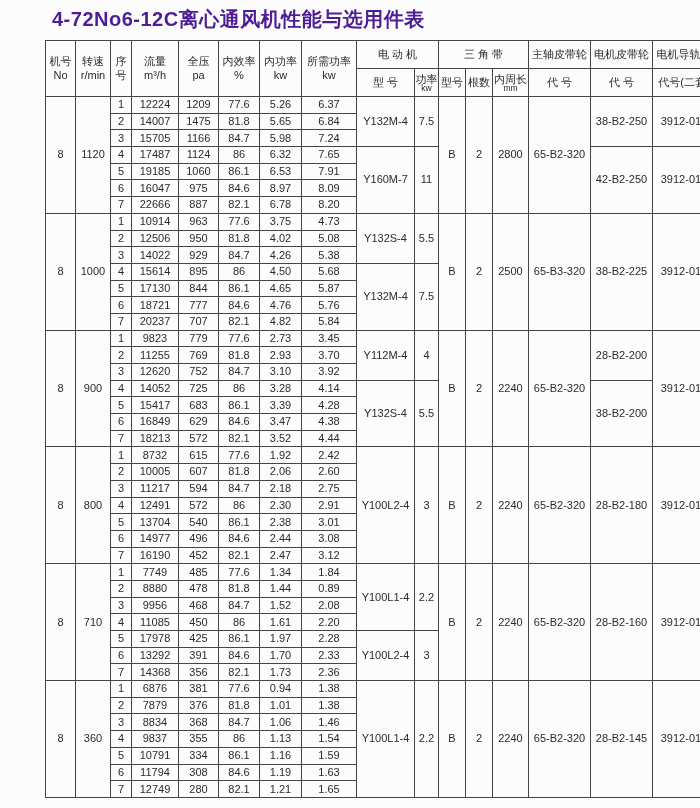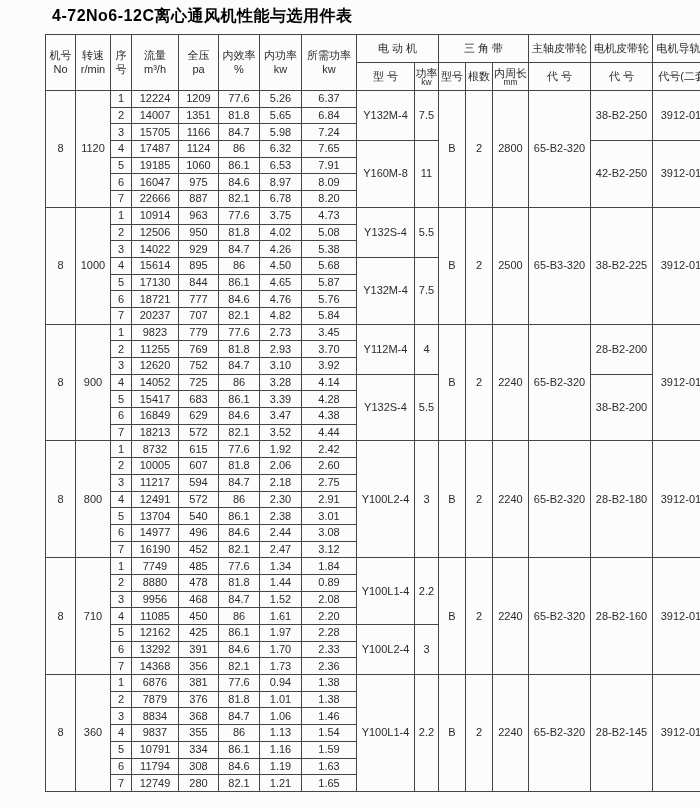--- a/index.html
+++ b/index.html
@@ -4,21 +4,21 @@
 <style>
   * { box-sizing: border-box; }
   html, body { margin:0; padding:0; }
   body {
     width:700px; height:808px;
     background:#fcfcfc;
     font-family:"Liberation Sans", sans-serif;
     color:#262626;
   }
   .title {
-    font-size:16px; font-weight:bold; color:#000000;
+    font-size:20px; font-weight:bold; color:#4c1d95;
     margin:6px 0 7px 52px; letter-spacing:0.5px;
   }
   table.spec {
     border-collapse:collapse; table-layout:fixed;
     width:625px; margin-left:45px;
     background:#fcfcfc;
   }
   th, td {
     border:1px solid #454545;
     text-align:center; vertical-align:middle;
@@ -127,41 +127,41 @@
         <td rowspan="7">B</td>
         <td rowspan="7">2</td>
         <td rowspan="7">2800</td>
         <td rowspan="7">65-B2-320</td>
         <td rowspan="3">38-B2-250</td>
         <td rowspan="3">3912-013</td>
       </tr>
       <tr>
         <td>2</td>
         <td>14007</td>
-        <td>1351</td>
+        <td>1475</td>
         <td>81.8</td>
         <td>5.65</td>
         <td>6.84</td>
       </tr>
       <tr>
         <td>3</td>
         <td>15705</td>
         <td>1166</td>
         <td>84.7</td>
         <td>5.98</td>
         <td>7.24</td>
       </tr>
       <tr>
         <td>4</td>
         <td>17487</td>
         <td>1124</td>
         <td>86</td>
         <td>6.32</td>
         <td>7.65</td>
-        <td rowspan="4">Y160M-8</td>
+        <td rowspan="4">Y160M-7</td>
         <td rowspan="4">11</td>
         <td rowspan="4">42-B2-250</td>
         <td rowspan="4">3912-014</td>
       </tr>
       <tr>
         <td>5</td>
         <td>19185</td>
         <td>1060</td>
         <td>86.1</td>
         <td>6.53</td>
@@ -423,21 +423,21 @@
       <tr>
         <td>4</td>
         <td>11085</td>
         <td>450</td>
         <td>86</td>
         <td>1.61</td>
         <td>2.20</td>
       </tr>
       <tr>
         <td>5</td>
-        <td>12162</td>
+        <td>17978</td>
         <td>425</td>
         <td>86.1</td>
         <td>1.97</td>
         <td>2.28</td>
         <td rowspan="3">Y100L2-4</td>
         <td rowspan="3">3</td>
       </tr>
       <tr>
         <td>6</td>
         <td>13292</td>

